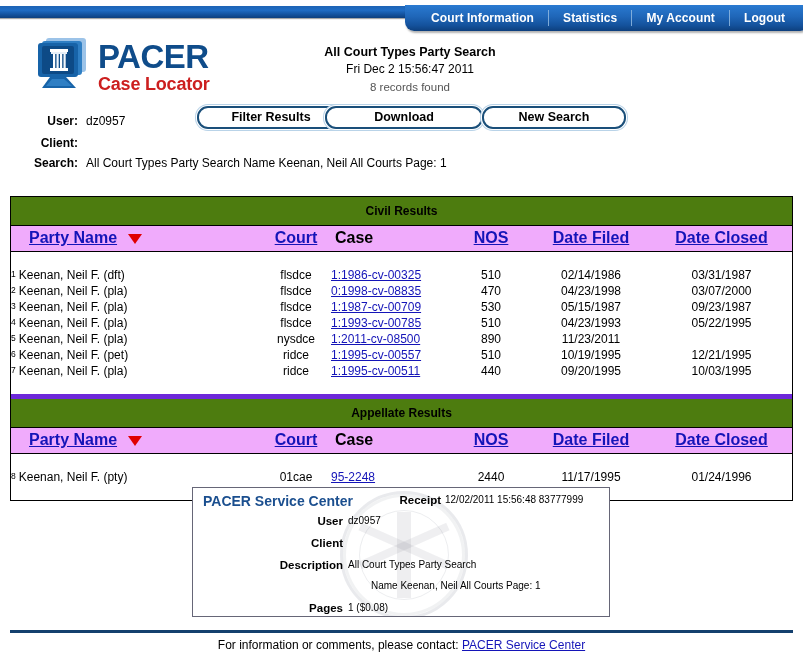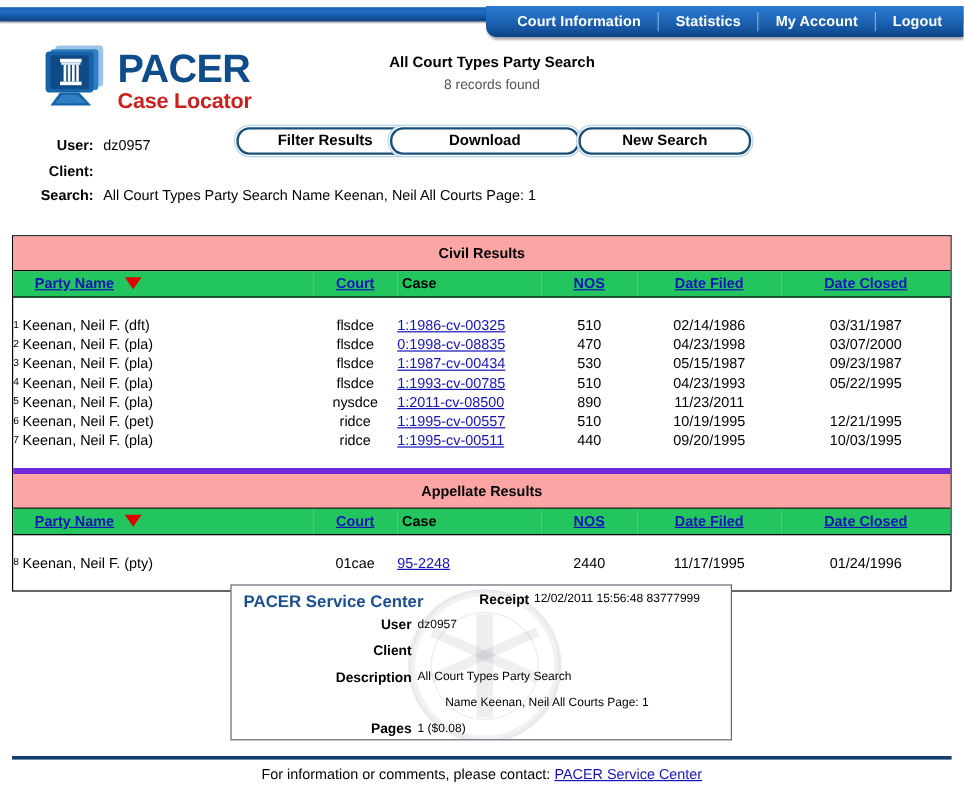--- a/index.html
+++ b/index.html
@@ -178,33 +178,33 @@
     top: 196px;
     width: 781px;
     border: 1px solid #000000;
     background: #ffffff;
   }
   .section-title {
     text-align: center;
     font-size: 12px;
     font-weight: bold;
     padding: 7px 0 7px 0;
-    background: #fca5a5;
+    background: #4d7c0f;
     border-bottom: 1px solid #000;
     color: #000;
   }
   .res-table {
     width: 100%;
     border-collapse: collapse;
     font-size: 12px;
   }
   .res-table th {
-    background: #22c55e;
+    background: #f0abfc;
     border-bottom: 1px solid #000;
-    font-size: 12px;
+    font-size: 16px;
     font-weight: bold;
     padding: 3px 0 4px 0;
     text-align: center;
     white-space: nowrap;
   }
   .res-table th.th-party { text-align: left; padding-left: 18px; }
   .res-table th.th-case  { text-align: left; padding-left: 4px; margin-left: 48px; }
   .hlink {
     color: #1414b8;
     text-decoration: underline;
@@ -390,20 +390,21 @@
         <path d="M16 43 L28 43 L36 50 L10 50 Z" fill="#2f7fc4"></path>
       </svg>
     </div>
     <div class="logo-text">
       <div class="logo-pacer">PACER</div>
       <div class="logo-sub">Case Locator</div>
     </div>
   </div>
   <div class="title-block">
     <div class="title-main">All Court Types Party Search</div>
+    <div class="title-date">Fri Dec 2 15:56:47 2011</div>
     <div class="title-records">8 records found</div>
   </div>
 </div>
 
 <div class="userblock">
   <span class="lbl lbl-user">User:</span>
   <span class="val val-user">dz0957</span>
 
   <span class="lbl lbl-client">Client:</span>
   <span class="val val-client"></span>
@@ -469,21 +470,21 @@
         <td class="td-party"><span class="rownum">2</span><span>Keenan, Neil F. (pla)</span></td>
         <td class="td-court">flsdce</td>
         <td class="td-case"><span class="hlink">0:1998-cv-08835</span></td>
         <td class="td-nos">470</td>
         <td class="td-filed">04/23/1998</td>
         <td class="td-closed">03/07/2000</td>
       </tr>
       <tr>
         <td class="td-party"><span class="rownum">3</span><span>Keenan, Neil F. (pla)</span></td>
         <td class="td-court">flsdce</td>
-        <td class="td-case"><span class="hlink">1:1987-cv-00434</span></td>
+        <td class="td-case"><span class="hlink">1:1987-cv-00709</span></td>
         <td class="td-nos">530</td>
         <td class="td-filed">05/15/1987</td>
         <td class="td-closed">09/23/1987</td>
       </tr>
       <tr>
         <td class="td-party"><span class="rownum">4</span><span>Keenan, Neil F. (pla)</span></td>
         <td class="td-court">flsdce</td>
         <td class="td-case"><span class="hlink">1:1993-cv-00785</span></td>
         <td class="td-nos">510</td>
         <td class="td-filed">04/23/1993</td>

